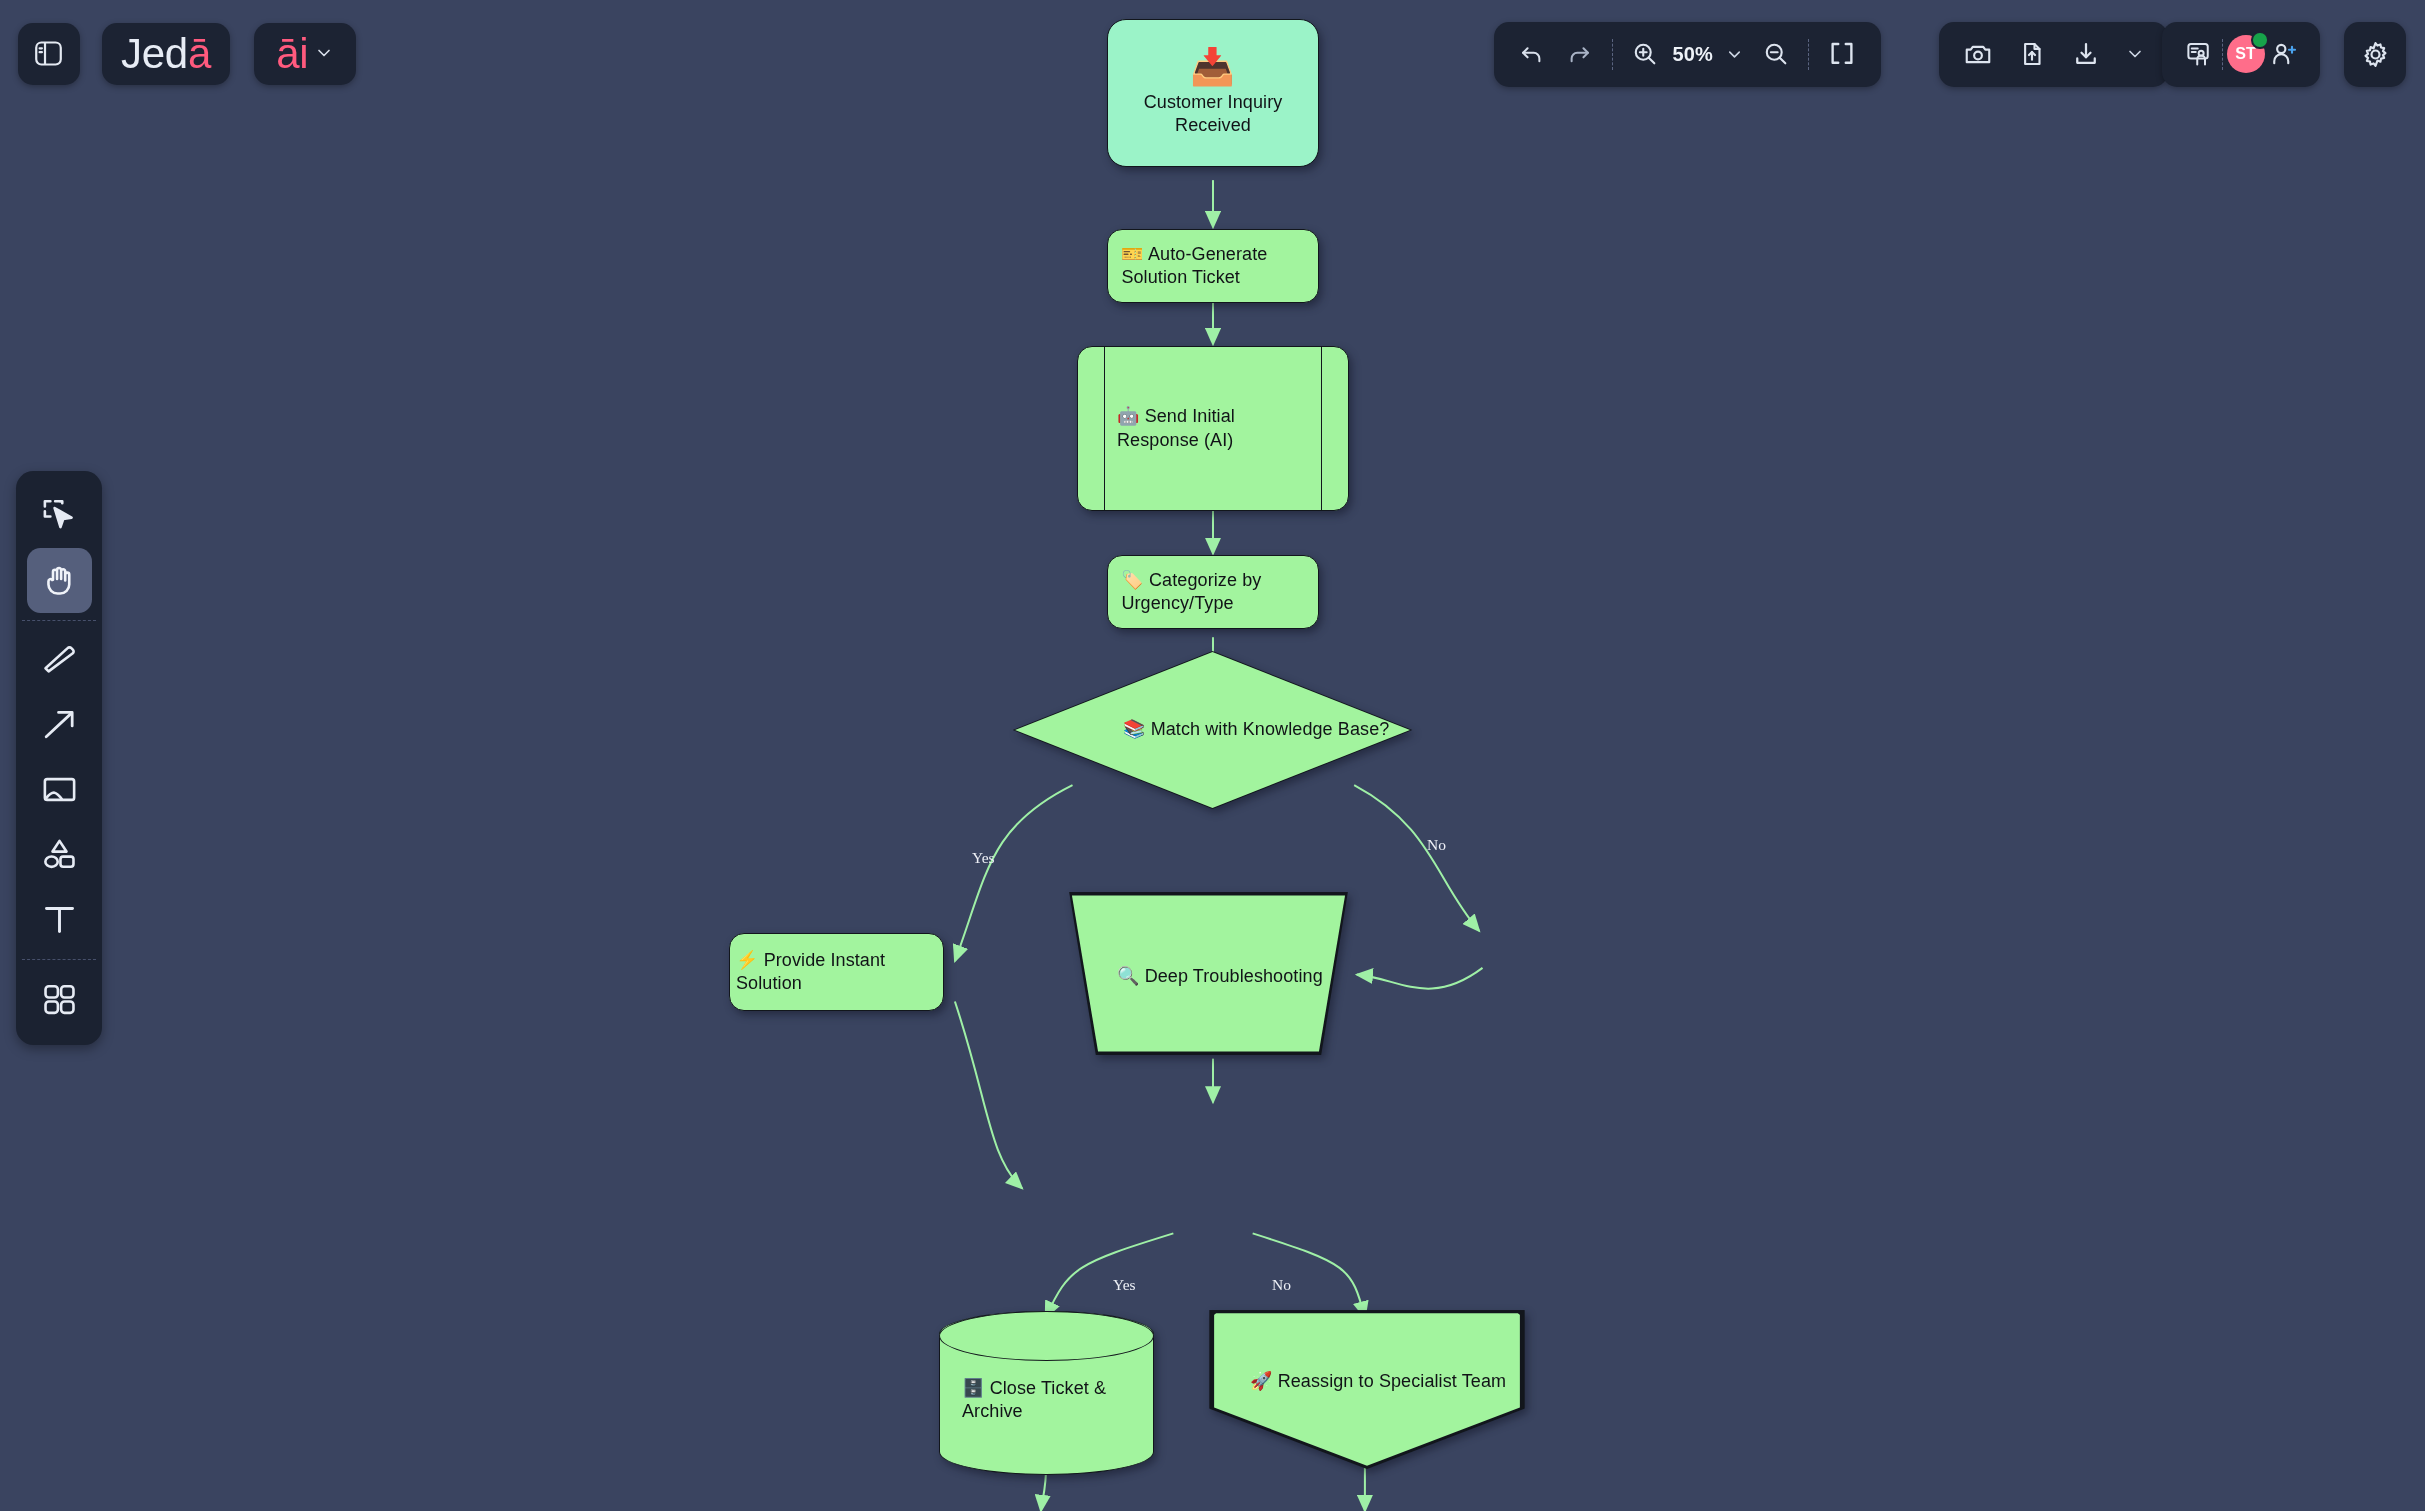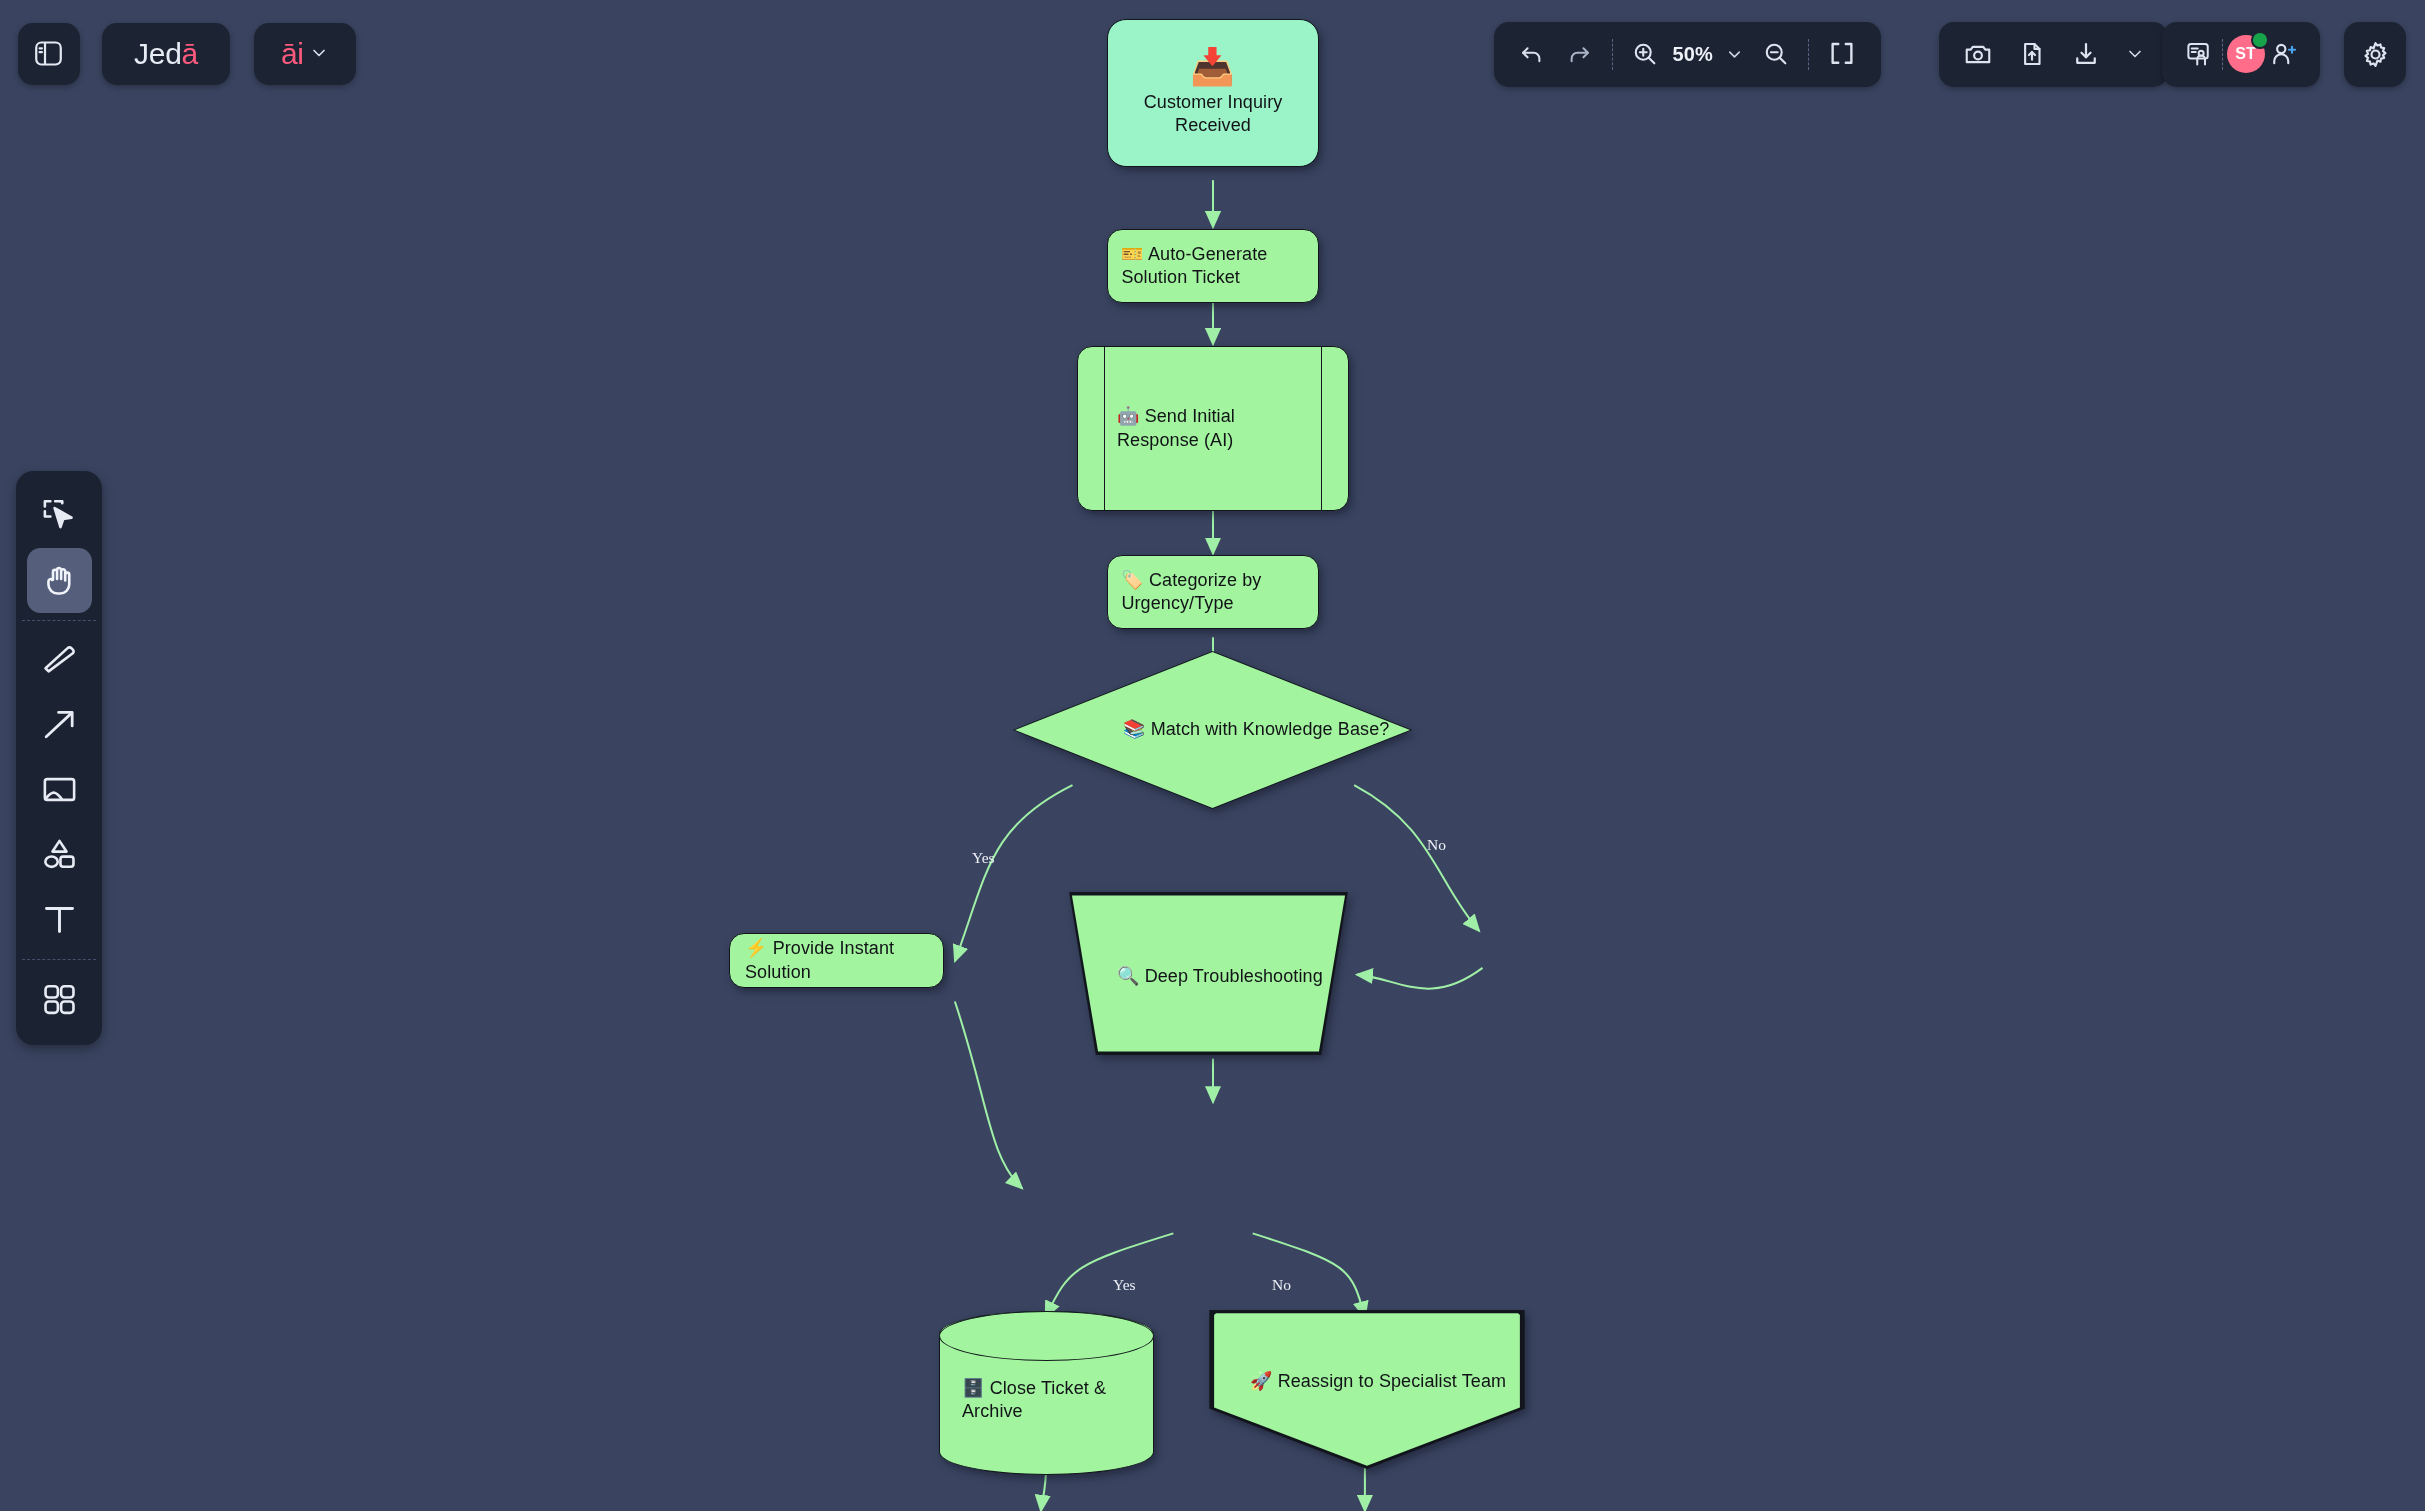--- a/index.html
+++ b/index.html
@@ -66,21 +66,21 @@
     display: flex; align-items: center; justify-content: center;
     border-radius: 13.4px; cursor: pointer;
   }
   .tool.active { background: #555f7c; }
 
   .logo-btn {
     position: absolute; background: #1c2333; border-radius: 15px;
     display: flex; align-items: center; justify-content: center;
     box-shadow: 0 2px 6.7px rgba(0,0,0,.30); cursor: pointer;
   }
-  .logo-text { font-size: 30px; font-weight: 400; color: #e7ecf5; letter-spacing: -0.3px; }
+  .logo-text { font-size: 42px; font-weight: 400; color: #e7ecf5; letter-spacing: -0.3px; }
   .logo-accent { color: #ff5a7e; }
 
   .zoom-val { color:#eef2f8; font-size:20px; font-weight:700; letter-spacing:0.1px; }
 
   .avatar {
     width: 38px; height: 38px; border-radius: 50%;
     background: #ff6d8a; color: #fff;
     display: flex; align-items: center; justify-content: center;
     font-size: 16px; font-weight: 700; position: relative;
   }
@@ -167,21 +167,21 @@
       <div class="shape" style="background:#a2f49e; clip-path:polygon(50% 0,100% 50%,50% 100%,0 50%);
                   outline:none; border:none;"></div>
       <div class="shape" style="background:#12161c; clip-path:polygon(50% 0,100% 50%,50% 100%,0 50%); z-index:0;
                   transform:scale(1.012);"></div>
       <span class="label">
         <span>📚</span>
         <span>Match with Knowledge Base?</span>
       </span>
     </div>
 
-    <div class="node rect-round" style="left:729px; top:933px; width:215px; height:55px; padding:0 15px;">
+    <div class="node rect-round" style="left:729px; top:933px; width:215px; height:78px; padding:0 6px;">
       <span class="label">
         <span>⚡</span>
         <span>Provide Instant Solution</span>
       </span>
     </div>
 
     <div class="node" style="left:1062px; top:893px; width:293px; height:161px; padding-left:55px;">
       <div class="shape" style="background:#12161c; clip-path:polygon(3% 0,97% 0,88% 100%,12% 100%); z-index:0; transform:scale(1.012);"></div>
       <div class="shape" style="background:#a2f49e; clip-path:polygon(3.4% 1.5%,96.6% 1.5%,87.7% 98.5%,12.3% 98.5%);"></div>
       <span class="label" style="margin-top:6px;">

